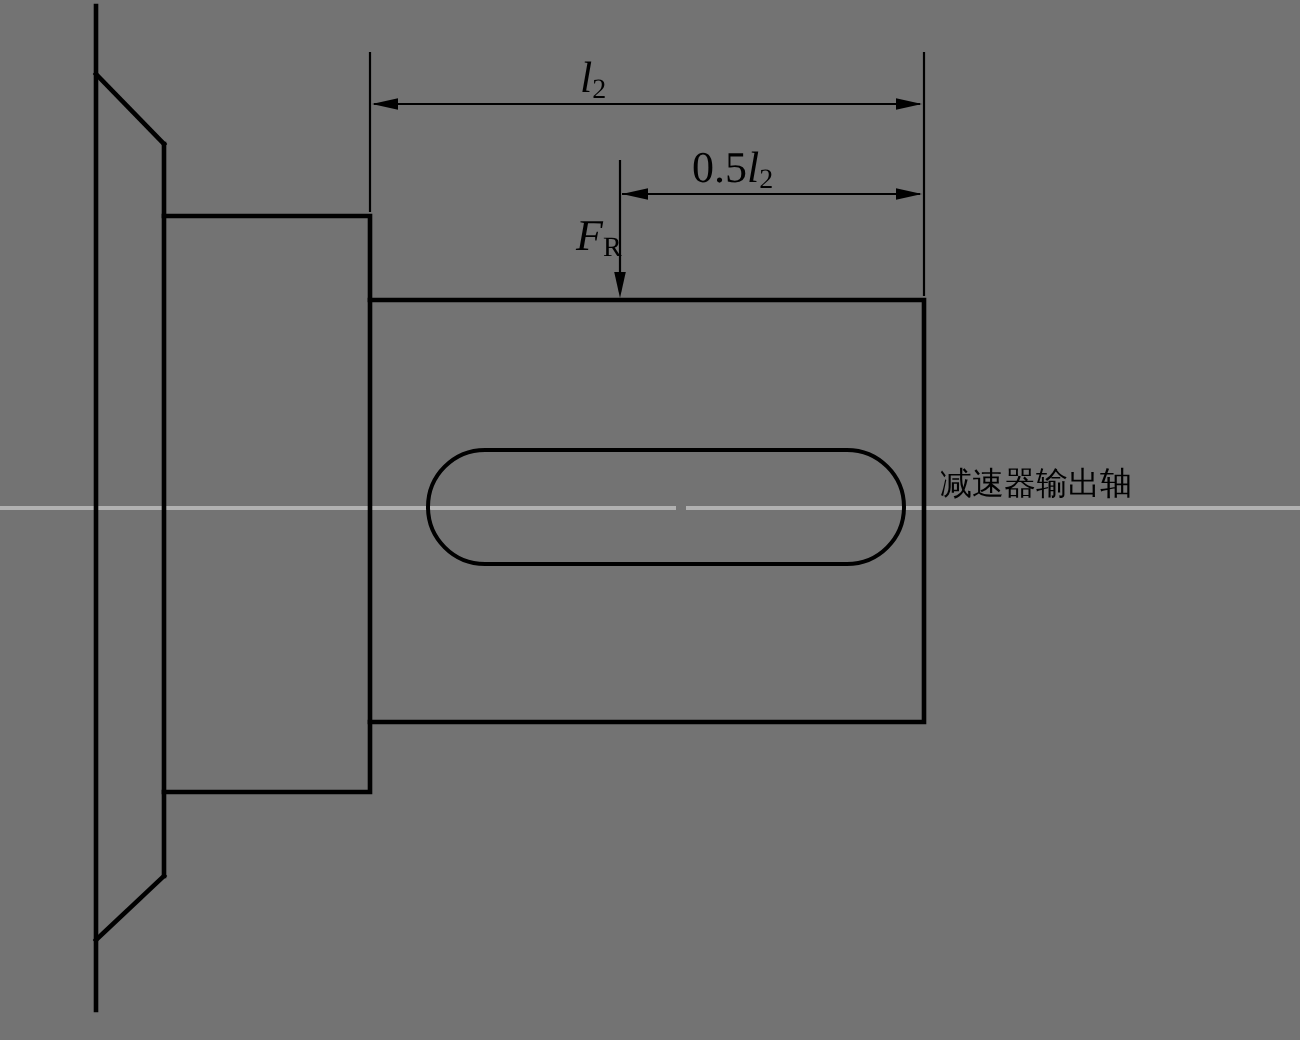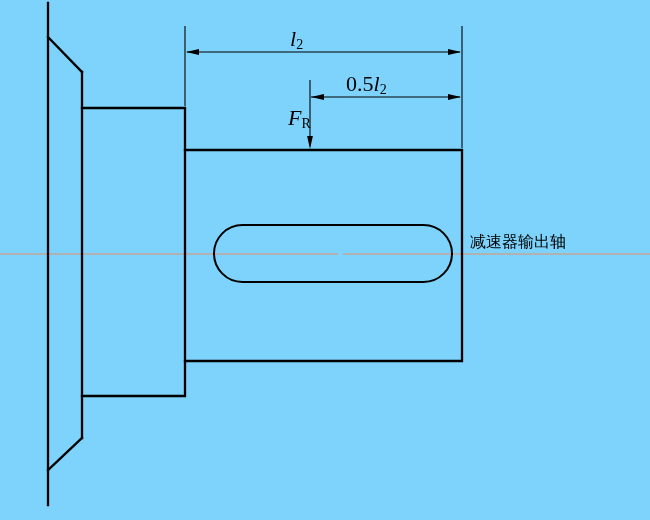--- a/index.html
+++ b/index.html
@@ -8,21 +8,21 @@
     background: #ffffff;
     width: 650px;
     height: 520px;
     overflow: hidden;
     font-family: "Liberation Serif", "DejaVu Serif", serif;
   }
   .canvas {
     position: relative;
     width: 650px;
     height: 520px;
-    background: #7dd3fc;
+    background: #737373;
   }
   svg { display: block; }
 
   
   .thick  { fill: none; stroke-width: 2.3; stroke-linecap: square; }
   .mid    { fill: none; stroke-width: 2;   stroke-linecap: square; }
   .thin   { fill: none; stroke-width: 1.1; stroke-linecap: butt; }
   .cline  { fill: none; stroke-width: 2;   stroke-linecap: butt; }
   .arrow  { stroke: none; }
 

